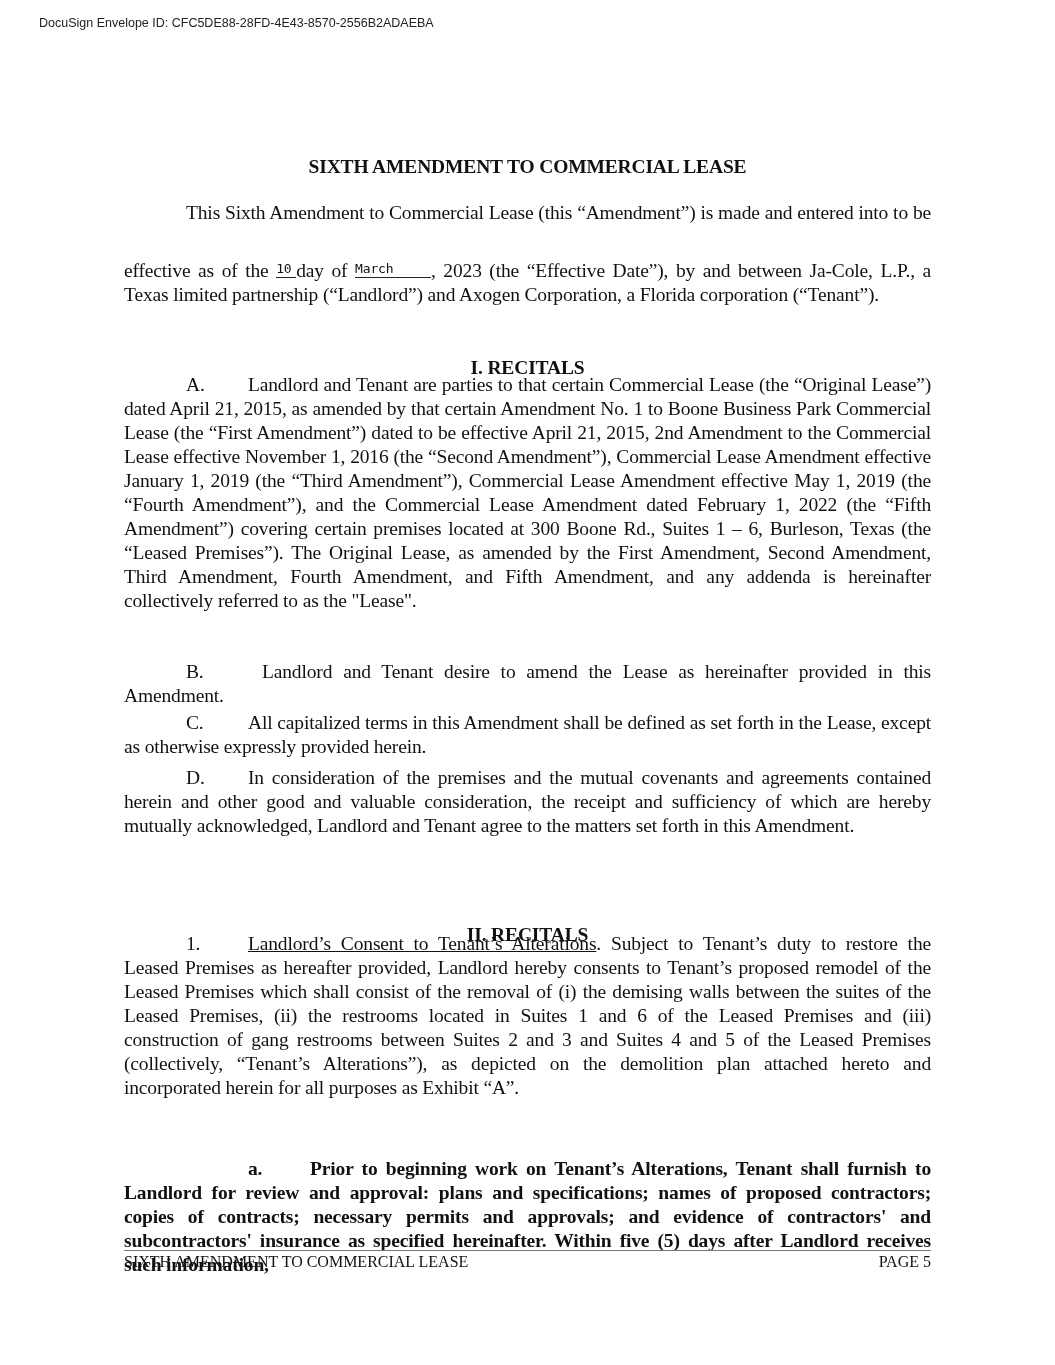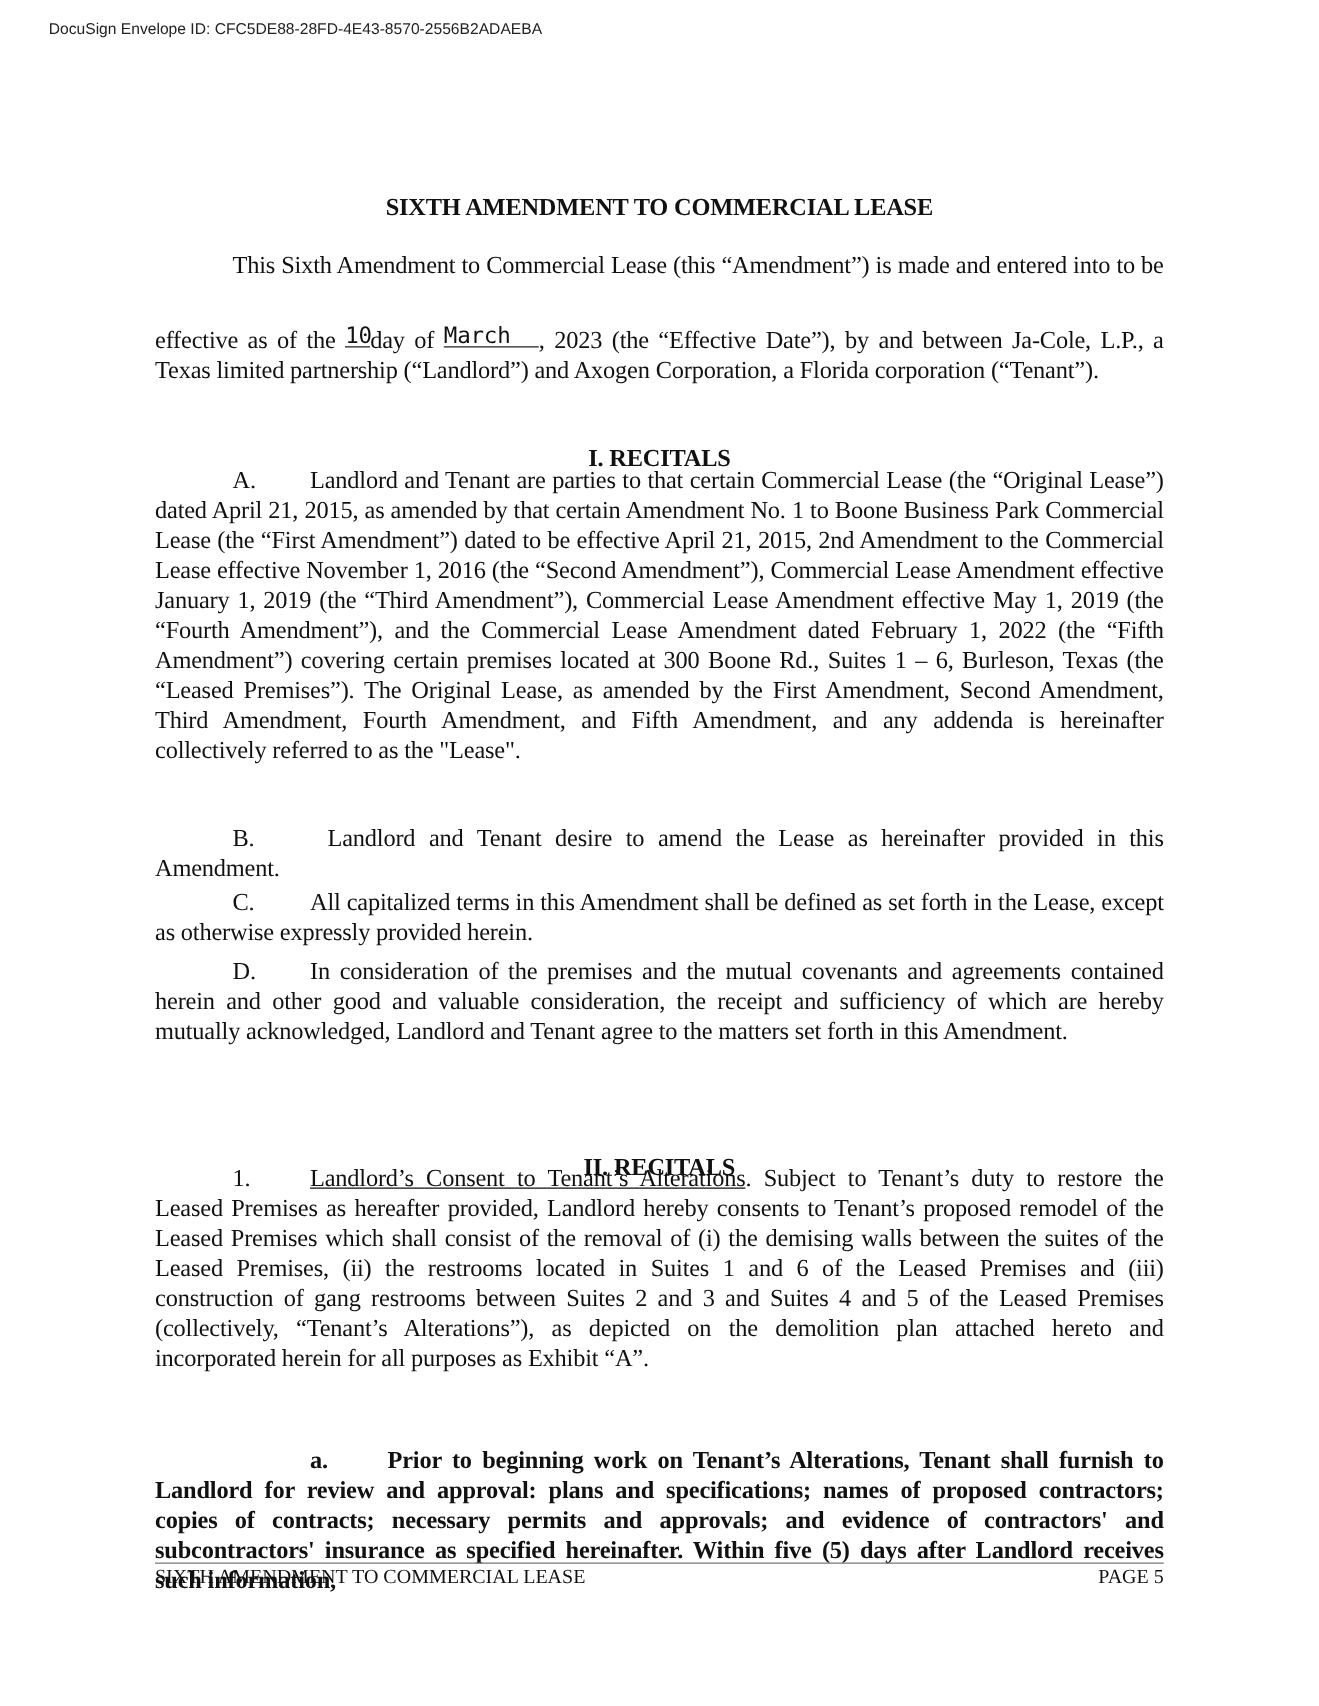--- a/index.html
+++ b/index.html
@@ -19,21 +19,21 @@
   }
   .heading {
     position: absolute; left: 0; width: 807px; text-align: center; font-weight: bold; margin-top: 39px;
   }
   .para { position: absolute; left: 0; width: 807px; text-align: justify; text-align-last: left; }
   .indent { display: inline-block; width: 62px; }
   .sub-indent { display: inline-block; width: 124px; }
   .label { display: inline-block; width: 62px; }
   .fill {
     display: inline-block; border-bottom: 1px solid #222; text-align: center;
-    font-family: "DejaVu Sans Mono", monospace; font-size: 18px; line-height: 14px;
+    font-family: "DejaVu Sans Mono", monospace; font-size: 13px; line-height: 14px;
     vertical-align: 4px; height: 15px;
   }
   .fill.day { width: 20px; }
   .fill.month { width: 76px; margin-top: 37px; }
   .ul { text-decoration: underline; }
   .footer-rule {
     position: absolute; left: 124px; top: 1250px; width: 807px; height: 0;
     border-top: 1.5px solid #777;
   }
   .footer {

